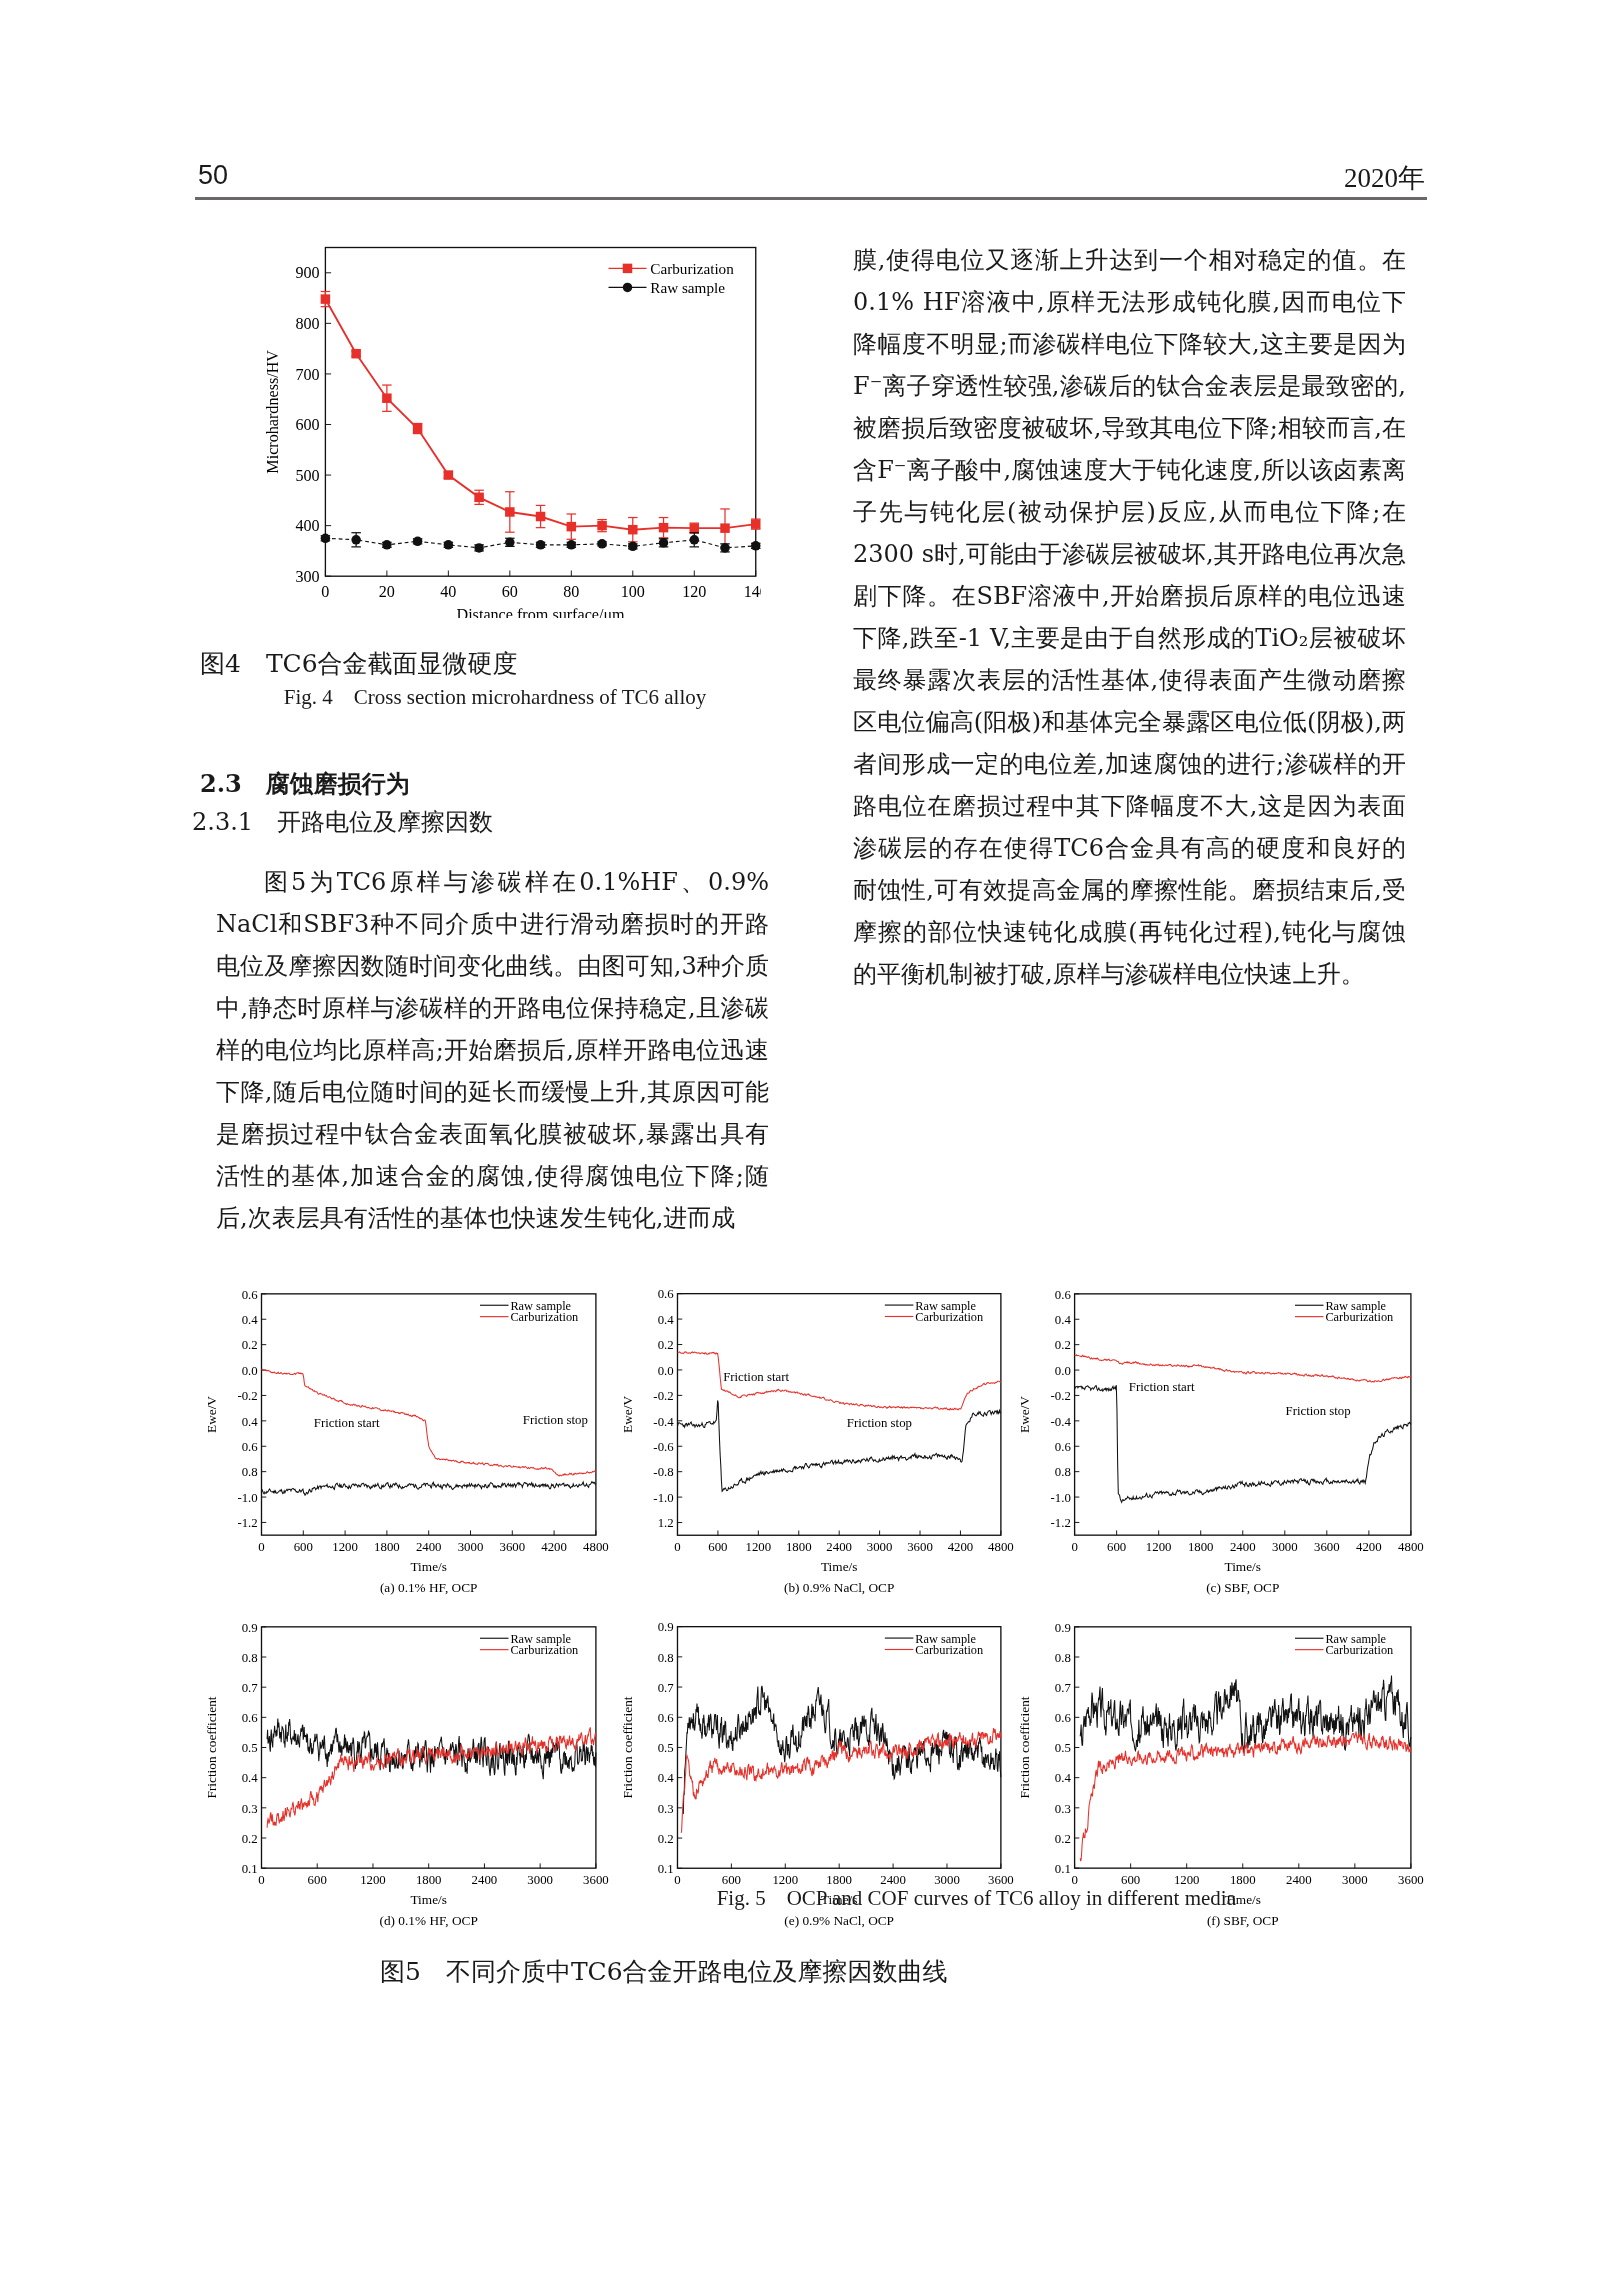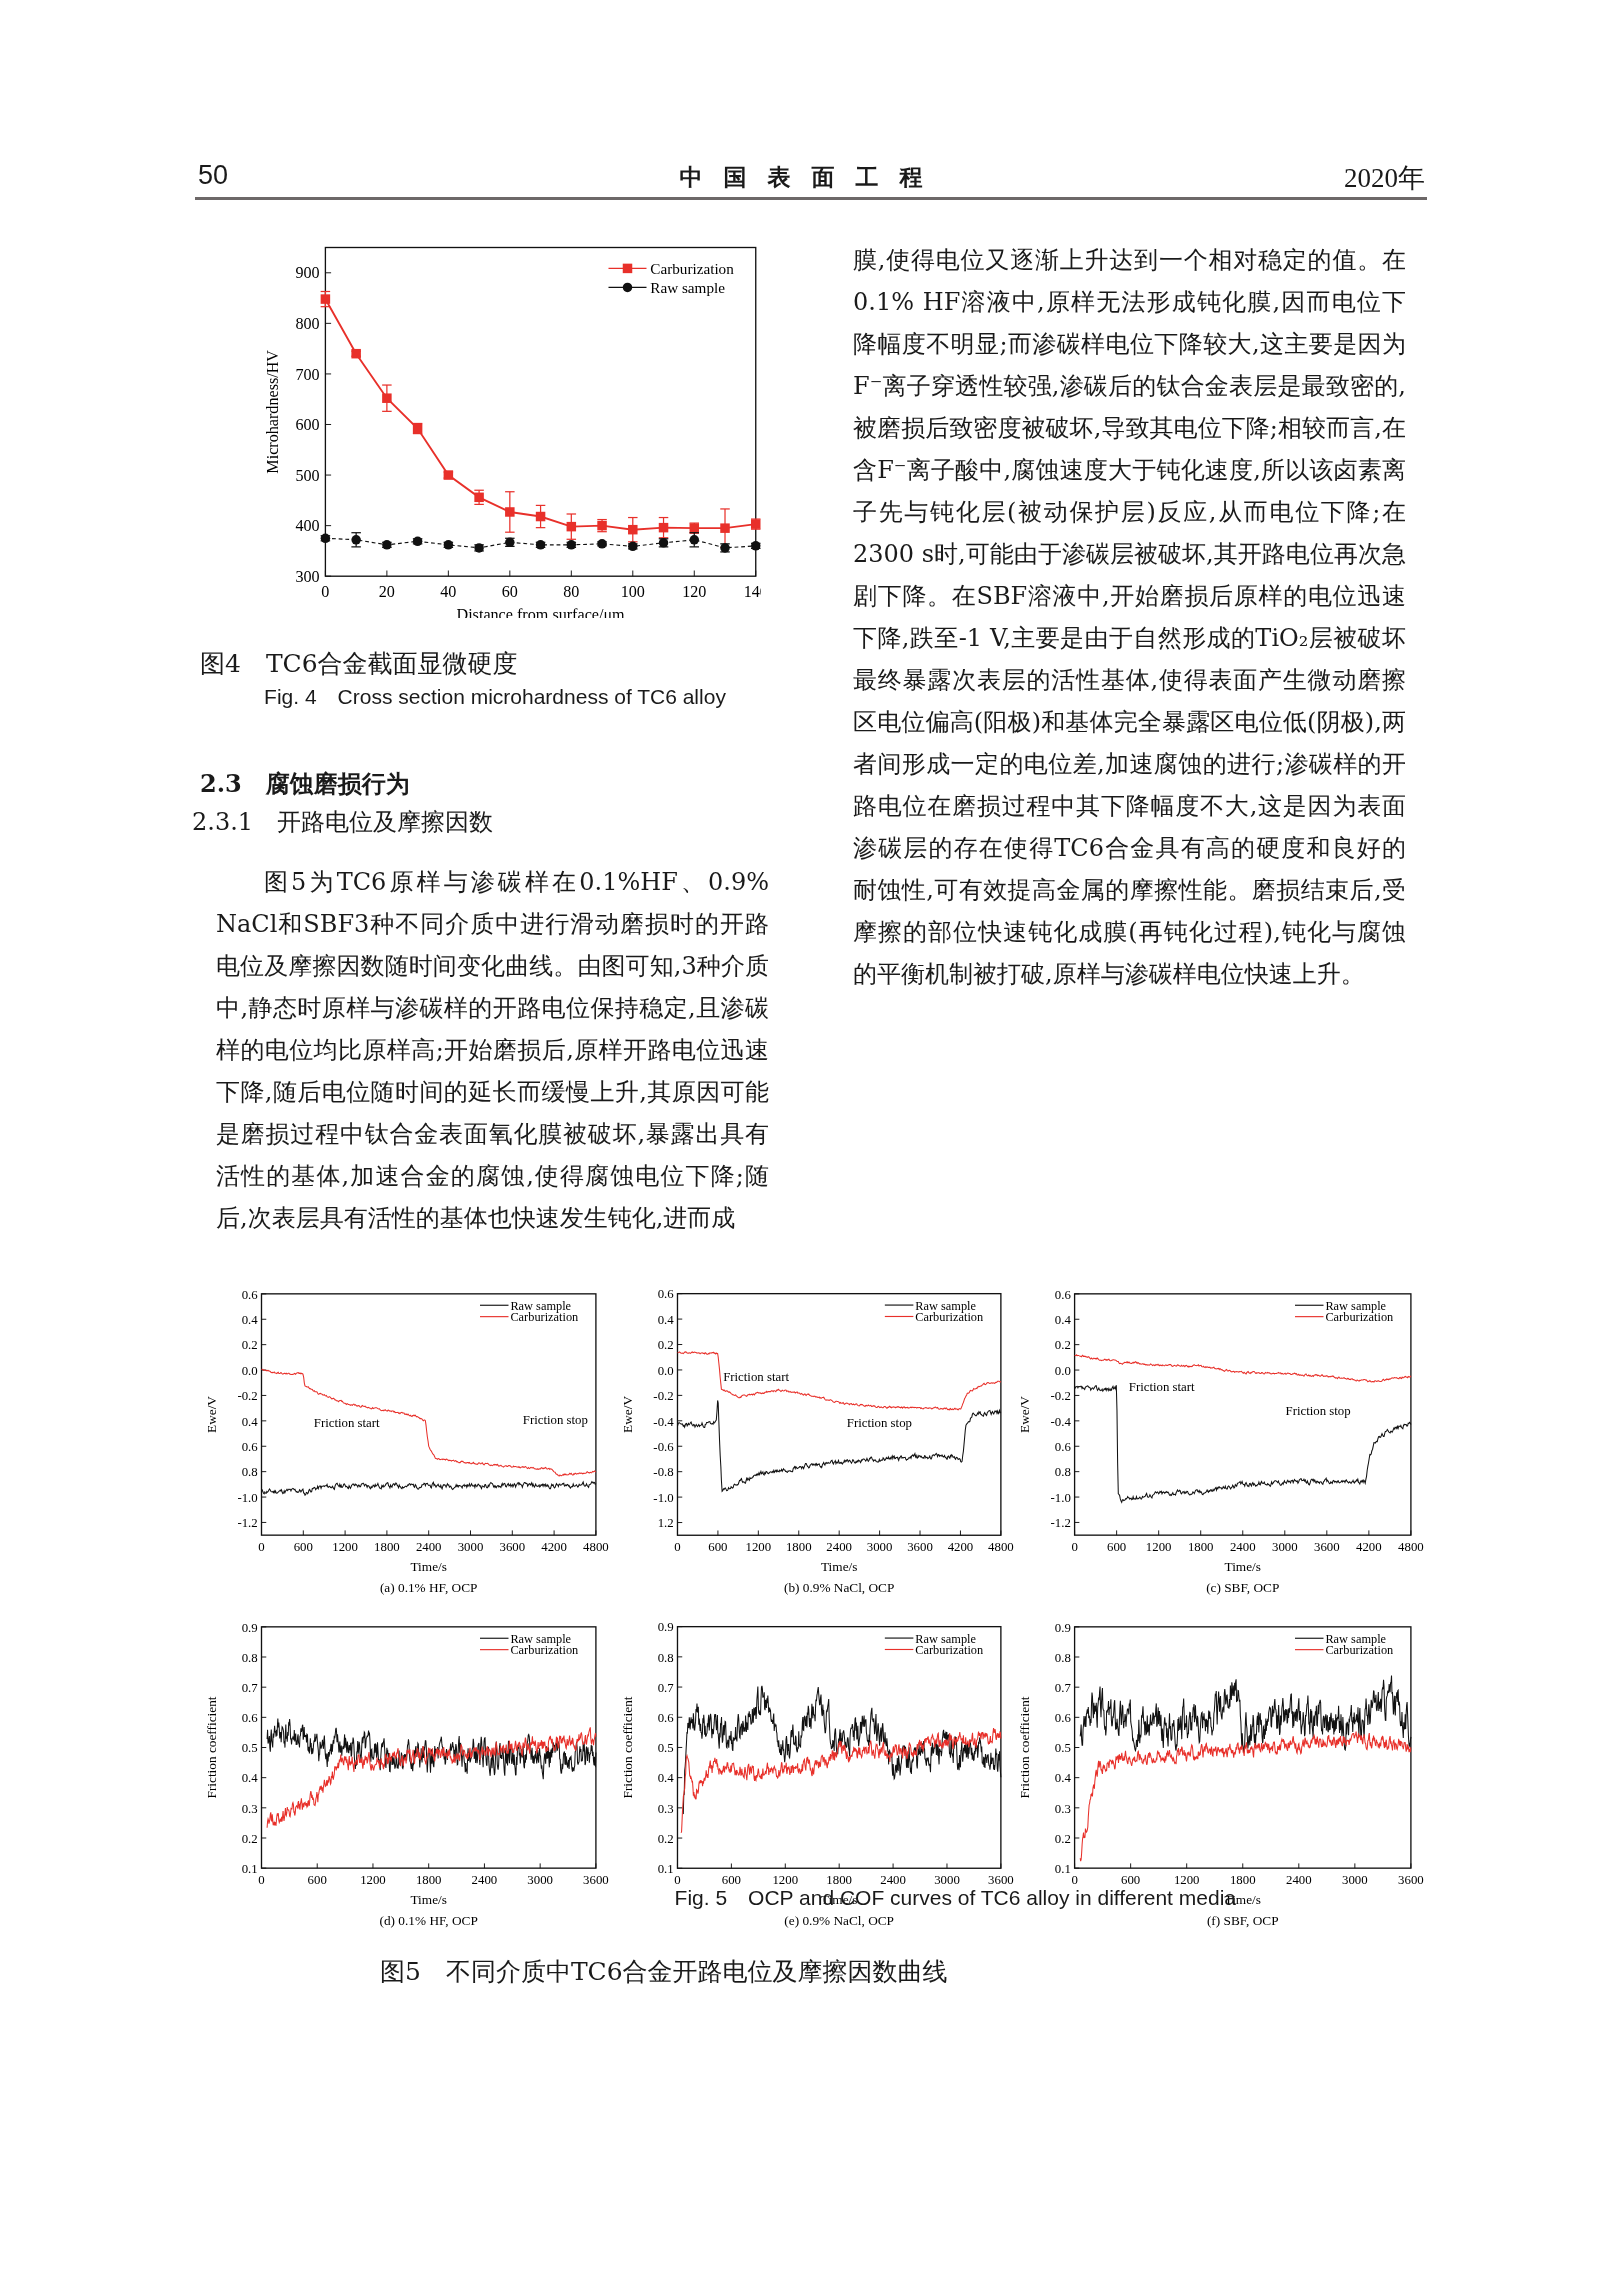--- a/index.html
+++ b/index.html
@@ -6,31 +6,30 @@
   body{width:1618px;height:2269px;position:relative;overflow:hidden;font-family:"DejaVu Serif","Liberation Serif",serif;color:#1a1a1a;}
   .hdr{position:absolute;left:198px;top:160px;width:1227px;height:40px;}
   .hdr .pg{position:absolute;left:0;top:0;font-family:Liberation Sans, sans-serif;font-size:27px;}
   .hdr .jn{position:absolute;left:0;right:0;top:1.9px;text-align:center;font-size:23px;font-weight:bold;letter-spacing:21px;}
   .hdr .yr{position:absolute;right:0;top:0;font-family:"Liberation Serif",serif;font-size:27px;}
   .hdr-rule{position:absolute;left:195px;top:197px;width:1232px;height:2.9px;background:#6d6868;}
   .col{position:absolute;font-size:24px;line-height:42px;text-align:justify;}
   .col p{margin:16px;}
   .indent{text-indent:2em;}
   .cap-cn{position:absolute;text-align:left;font-size:25px;}
-  .cap-en{position:absolute;text-align:center;font-family:Liberation Sans, sans-serif;font-size:21px;}
+  .cap-en{position:absolute;text-align:center;font-family:Liberation Serif, serif;font-size:21px;}
   .h2{position:absolute;left:200px;top:768px;font-size:24px;font-weight:bold;}
   .h3{position:absolute;left:192px;top:806px;font-size:24px;}
   svg text{font-family:"Liberation Serif",serif;}
 </style>
 </head>
 <body>
 
 <div class="hdr">
   <span class="pg">50</span>
-  <span class="jn">中国表面工程</span>
   <span class="yr">2020年</span>
 </div>
 <div class="hdr-rule"></div>
 
 <svg id="fig4" style="position:absolute;left:228px;top:238px;" width="533" height="380" viewBox="0 0 560 400">
     <rect x="102" y="10" width="453" height="346" fill="none" stroke="#111" stroke-width="1.4"></rect>
     <line x1="102" x2="108" y1="356" y2="356" stroke="#111"></line>
     <text x="96" y="362" text-anchor="end" font-size="17">300</text>
     <line x1="102" x2="108" y1="302.7692307692308" y2="302.7692307692308" stroke="#111"></line>
     <text x="96" y="308.7692307692308" text-anchor="end" font-size="17">400</text>

